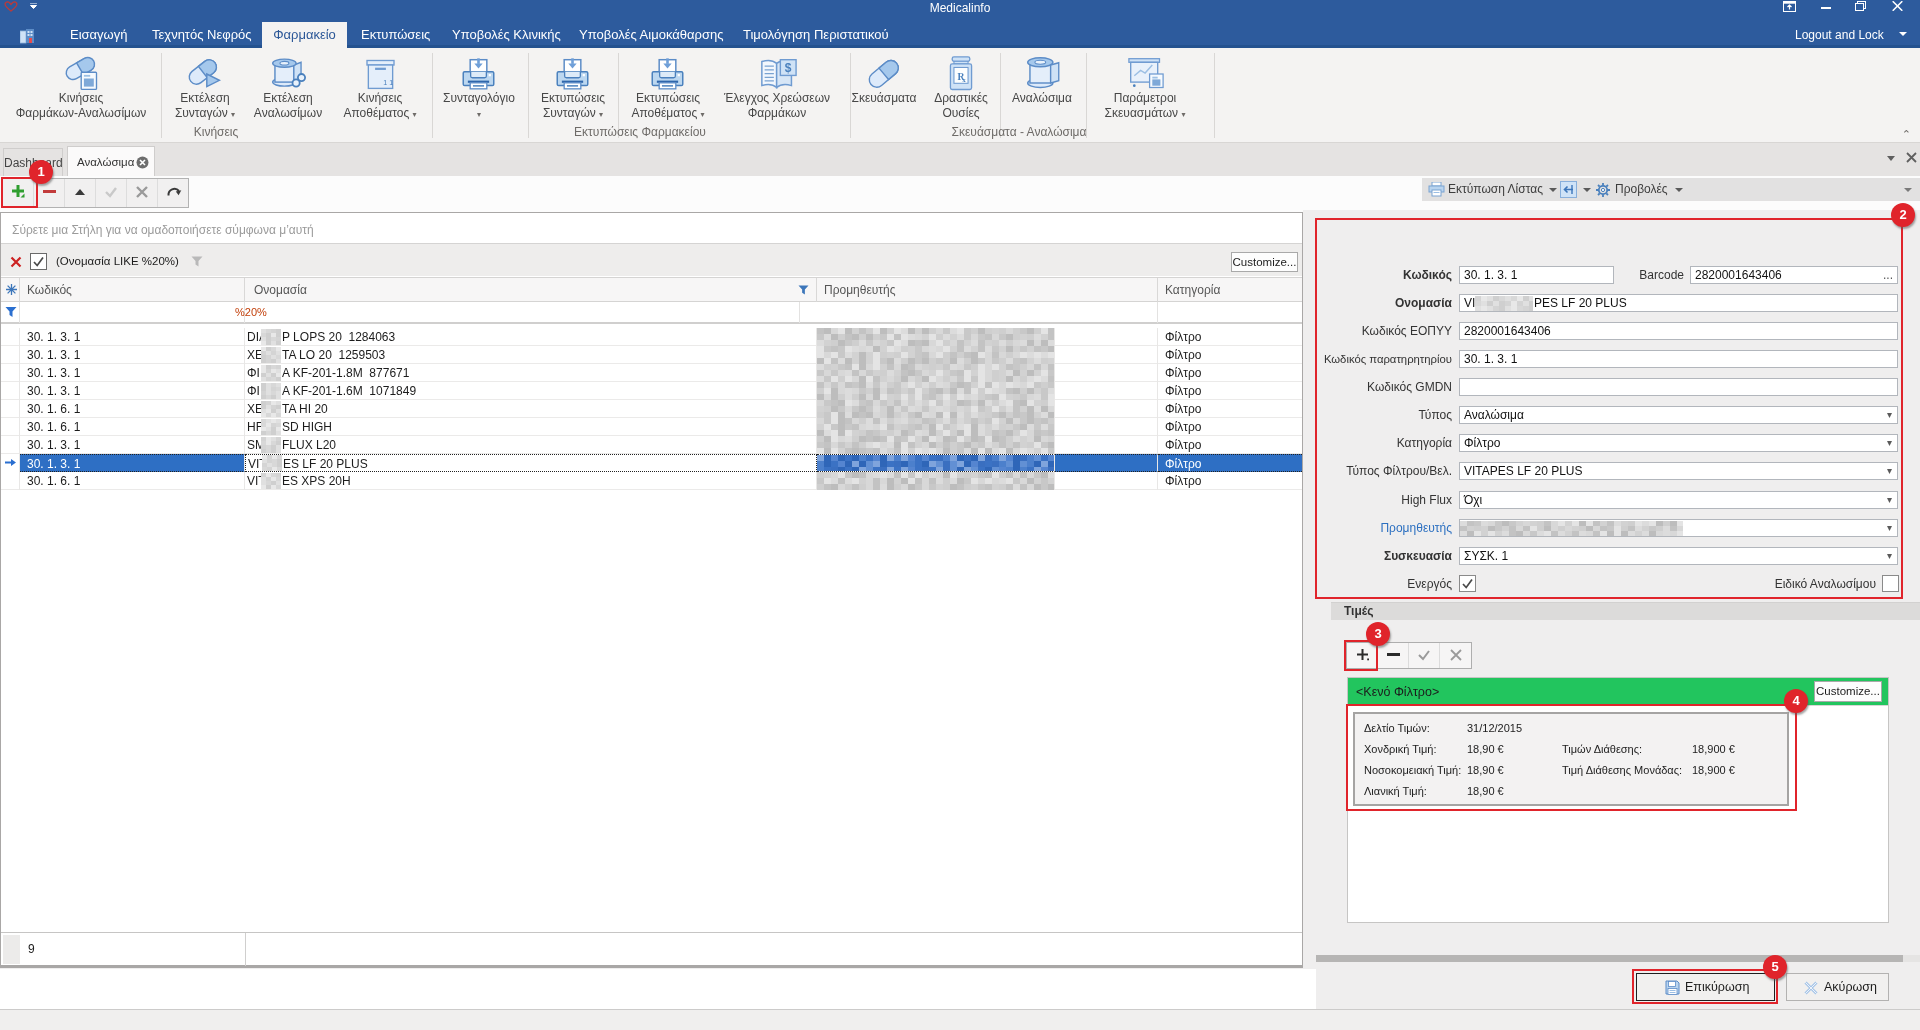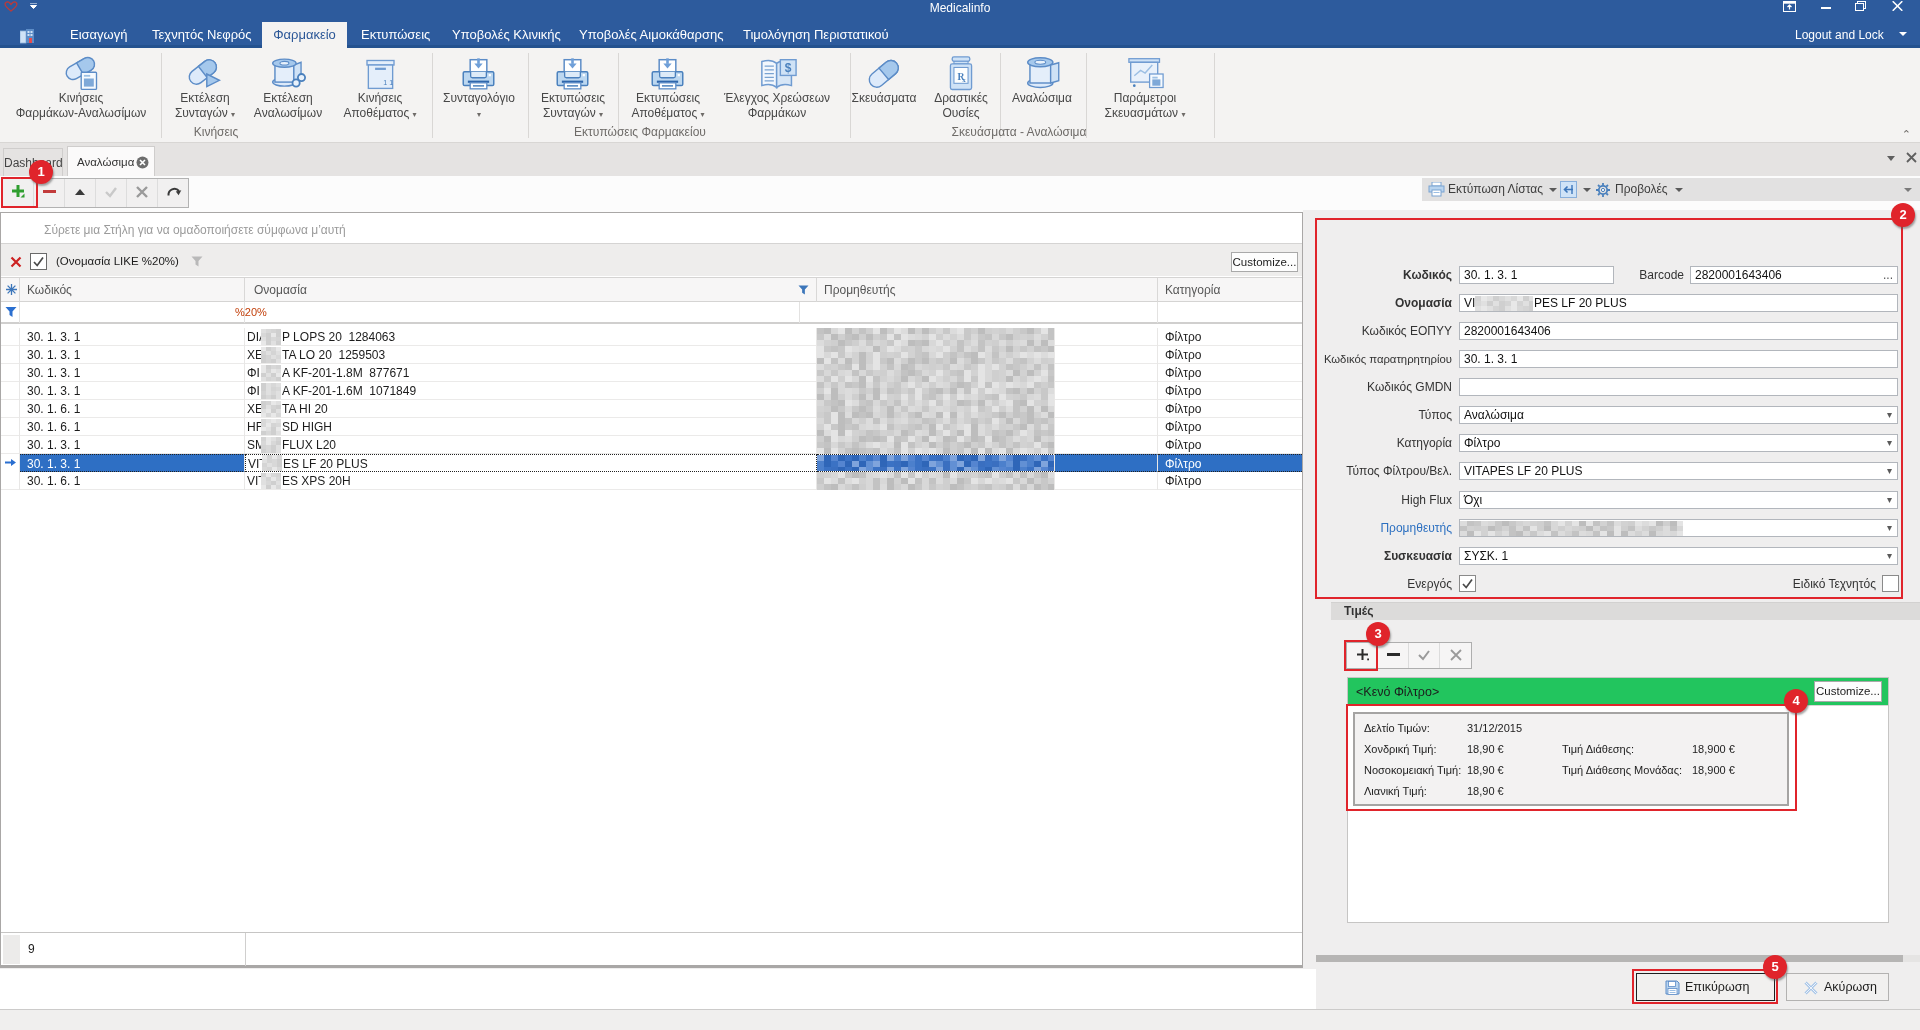--- a/index.html
+++ b/index.html
@@ -24,21 +24,21 @@
   #tab-dash { left:3px; top:5px; width:60px; height:28px; color:#444; font-size:12px; line-height:28px; text-align:center; border-left:1px solid #cfcdcc; border-top:1px solid #cfcdcc; border-right:1px solid #cfcdcc;}
   #tab-anal { left:67px; top:3px; width:88px; height:30px; background:#fbfafa; color:#333; font-size:11.5px; line-height:30px; border:1px solid #cfcdcc; border-bottom:none; padding-left:9px; }
   
   #toolband { left:0; top:176px; width:1920px; height:41px; background:#fcfcfc; }
   #btnbox { left:2px; top:2px; width:187px; height:30px; background:#f1f0f0; border:1px solid #b2b2b2; }
   .tbcell { top:0; width:31px; height:28px; border-right:1px solid #dddddd; text-align:center; line-height:28px; }
   #rtoolbar { left:1422px; top:2px; width:498px; height:23px; background:#e2e1e1; color:#3d3d3d; font-size:12px; line-height:23px; }
   
   #gridwrap { left:0; top:212px; width:1303px; height:756px; background:#ffffff; border:1px solid #a9a7a6; border-bottom:3px solid #a9a7a6; }
   #groupby { left:0; top:0; width:1301px; height:30px; background:#fff; }
-  #groupby span { position:absolute; left:11px; top:10px; color:#9b9b9b; font-size:12px;margin-left:32px; }
+  #groupby span { position:absolute; left:11px; top:10px; color:#9b9b9b; font-size:12px; }
   #filterpanel { left:0; top:30px; width:1301px; height:33px; background:#eeedec; border-top:1px solid #d5d4d3; }
   #headrow { left:0; top:64px; width:1301px; height:25px; background:#f7f6f6; border-top:1px solid #d5d4d3; border-bottom:1px solid #d5d4d3; }
   .hcell { top:0; height:24px; font-size:12px; color:#565656; line-height:24px; border-right:1px solid #d9d8d7; }
   #autofilter { left:0; top:89px; width:1301px; height:22px; background:#fff; border-bottom:2px solid #d0cfce; }
   .afcell { top:0; height:21px; border-right:1px solid #e3e2e1; }
   .grow { left:0; width:1301px; height:18px; font-size:12px; color:#1c1c1c; }
   .grow .c { position:absolute; top:0; height:18px; line-height:18px; border-right:1px solid #e8e7e6; white-space:nowrap; overflow:hidden;}
   .rline { border-bottom:1px solid #ebeae9; }
   #gfooter { left:0; top:719px; width:1301px; height:33px; background:#fff; border-top:1px solid #c6c5c4; }
   
@@ -1738,21 +1738,21 @@
           <rect x="210" y="10" width="7" height="5" fill="#d8d8d8"></rect>
           <rect x="217" y="10" width="7" height="5" fill="#e4e4e4"></rect>
         </svg>
       </div>
     <div class="abs flabel" style="left:0;top:330px;width:136px;font-weight:bold">Συσκευασία</div>
     <div class="abs finput fdrop" style="left:143px;top:330px;width:439px">ΣΥΣΚ. 1</div>
     <div class="abs flabel" style="left:0;top:358px;width:136px">Ενεργός</div>
     <div class="abs" style="left:143px;top:358px;width:17px;height:17px;background:#fff;border:1px solid #8a8a8a"><svg width="15" height="15" viewBox="0 0 15 15">
           <path d="M3 8 L6.2 11.5 L12 3.5" fill="none" stroke="#4a4a4a" stroke-width="1.7"></path>
         </svg></div>
-    <div class="abs flabel" style="left:380px;top:358px;width:180px">Ειδικό Τεχνητός</div>
+    <div class="abs flabel" style="left:380px;top:358px;width:180px">Ειδικό Αναλωσίμου</div>
     <div class="abs" style="left:566px;top:358px;width:17px;height:17px;background:#fff;border:1px solid #8a8a8a"></div>
 
     <div class="abs redrect" style="left:-1px;top:1px;width:588px;height:381px"></div>
     <div class="abs redcirc" style="left:575px;top:-14px">2</div>
 
     <div class="abs" style="left:15px;top:385px;width:589px;height:336px;border-top:1px solid #d2d1d0;background:#efeeee">
       <div class="abs grpband" style="left:0;top:0;width:589px;height:17px;line-height:17px;padding-left:13px">Τιμές</div>
     </div>
     <div class="abs" style="left:30px;top:425px;width:126px;height:27px;background:#f6f5f5;border:1px solid #aeaeae">
       <div class="abs" style="left:0;top:0;width:31px;height:25px;border-right:1px solid #dcdcdc;text-align:center;line-height:25px"><svg width="13" height="13" viewBox="0 0 13 13">
@@ -1776,21 +1776,21 @@
       <div class="abs" style="left:0;top:0;width:540px;height:28px;background:#22c55e;border-bottom:1px solid #d8d7d6">
         <div class="abs" style="left:8px;top:7px;font-size:12.5px;color:#1c1c1c">&lt;Κενό Φίλτρο&gt;</div>
         <div class="abs" style="left:466px;top:3px;width:68px;height:21px;background:#fdfdfd;border:1px solid #a9a9a9;font-size:11.5px;color:#1c1c1c;text-align:center;line-height:19px">Customize...</div>
       </div>
 
       <div class="abs" style="left:5px;top:34px;width:436px;height:94px;background:#f3f2f2;border:2px solid #a5a4a3">
         <div class="abs" style="left:9px;top:8px;font-size:11px;color:#1c1c1c">Δελτίο Τιμών:</div>
         <div class="abs" style="left:112px;top:8px;font-size:11px;color:#1c1c1c">31/12/2015</div>
         <div class="abs" style="left:9px;top:29px;font-size:11px;color:#1c1c1c">Χονδρική Τιμή:</div>
         <div class="abs" style="left:112px;top:29px;font-size:11px;color:#1c1c1c">18,90 €</div>
-        <div class="abs" style="left:207px;top:29px;font-size:11px;color:#1c1c1c">Τιμή Διάθεσης:</div>
+        <div class="abs" style="left:207px;top:29px;font-size:11px;color:#1c1c1c">Τιμών Διάθεσης:</div>
         <div class="abs" style="left:337px;top:29px;font-size:11px;color:#1c1c1c">18,900 €</div>
         <div class="abs" style="left:9px;top:50px;font-size:11px;color:#1c1c1c">Νοσοκομειακή Τιμή:</div>
         <div class="abs" style="left:112px;top:50px;font-size:11px;color:#1c1c1c">18,90 €</div>
         <div class="abs" style="left:207px;top:50px;font-size:11px;color:#1c1c1c">Τιμή Διάθεσης Μονάδας:</div>
         <div class="abs" style="left:337px;top:50px;font-size:11px;color:#1c1c1c">18,900 €</div>
         <div class="abs" style="left:9px;top:71px;font-size:11px;color:#1c1c1c">Λιανική Τιμή:</div>
         <div class="abs" style="left:112px;top:71px;font-size:11px;color:#1c1c1c">18,90 €</div>
       </div>
     </div>
     <div class="abs redrect" style="left:30px;top:487px;width:451px;height:107px"></div>

